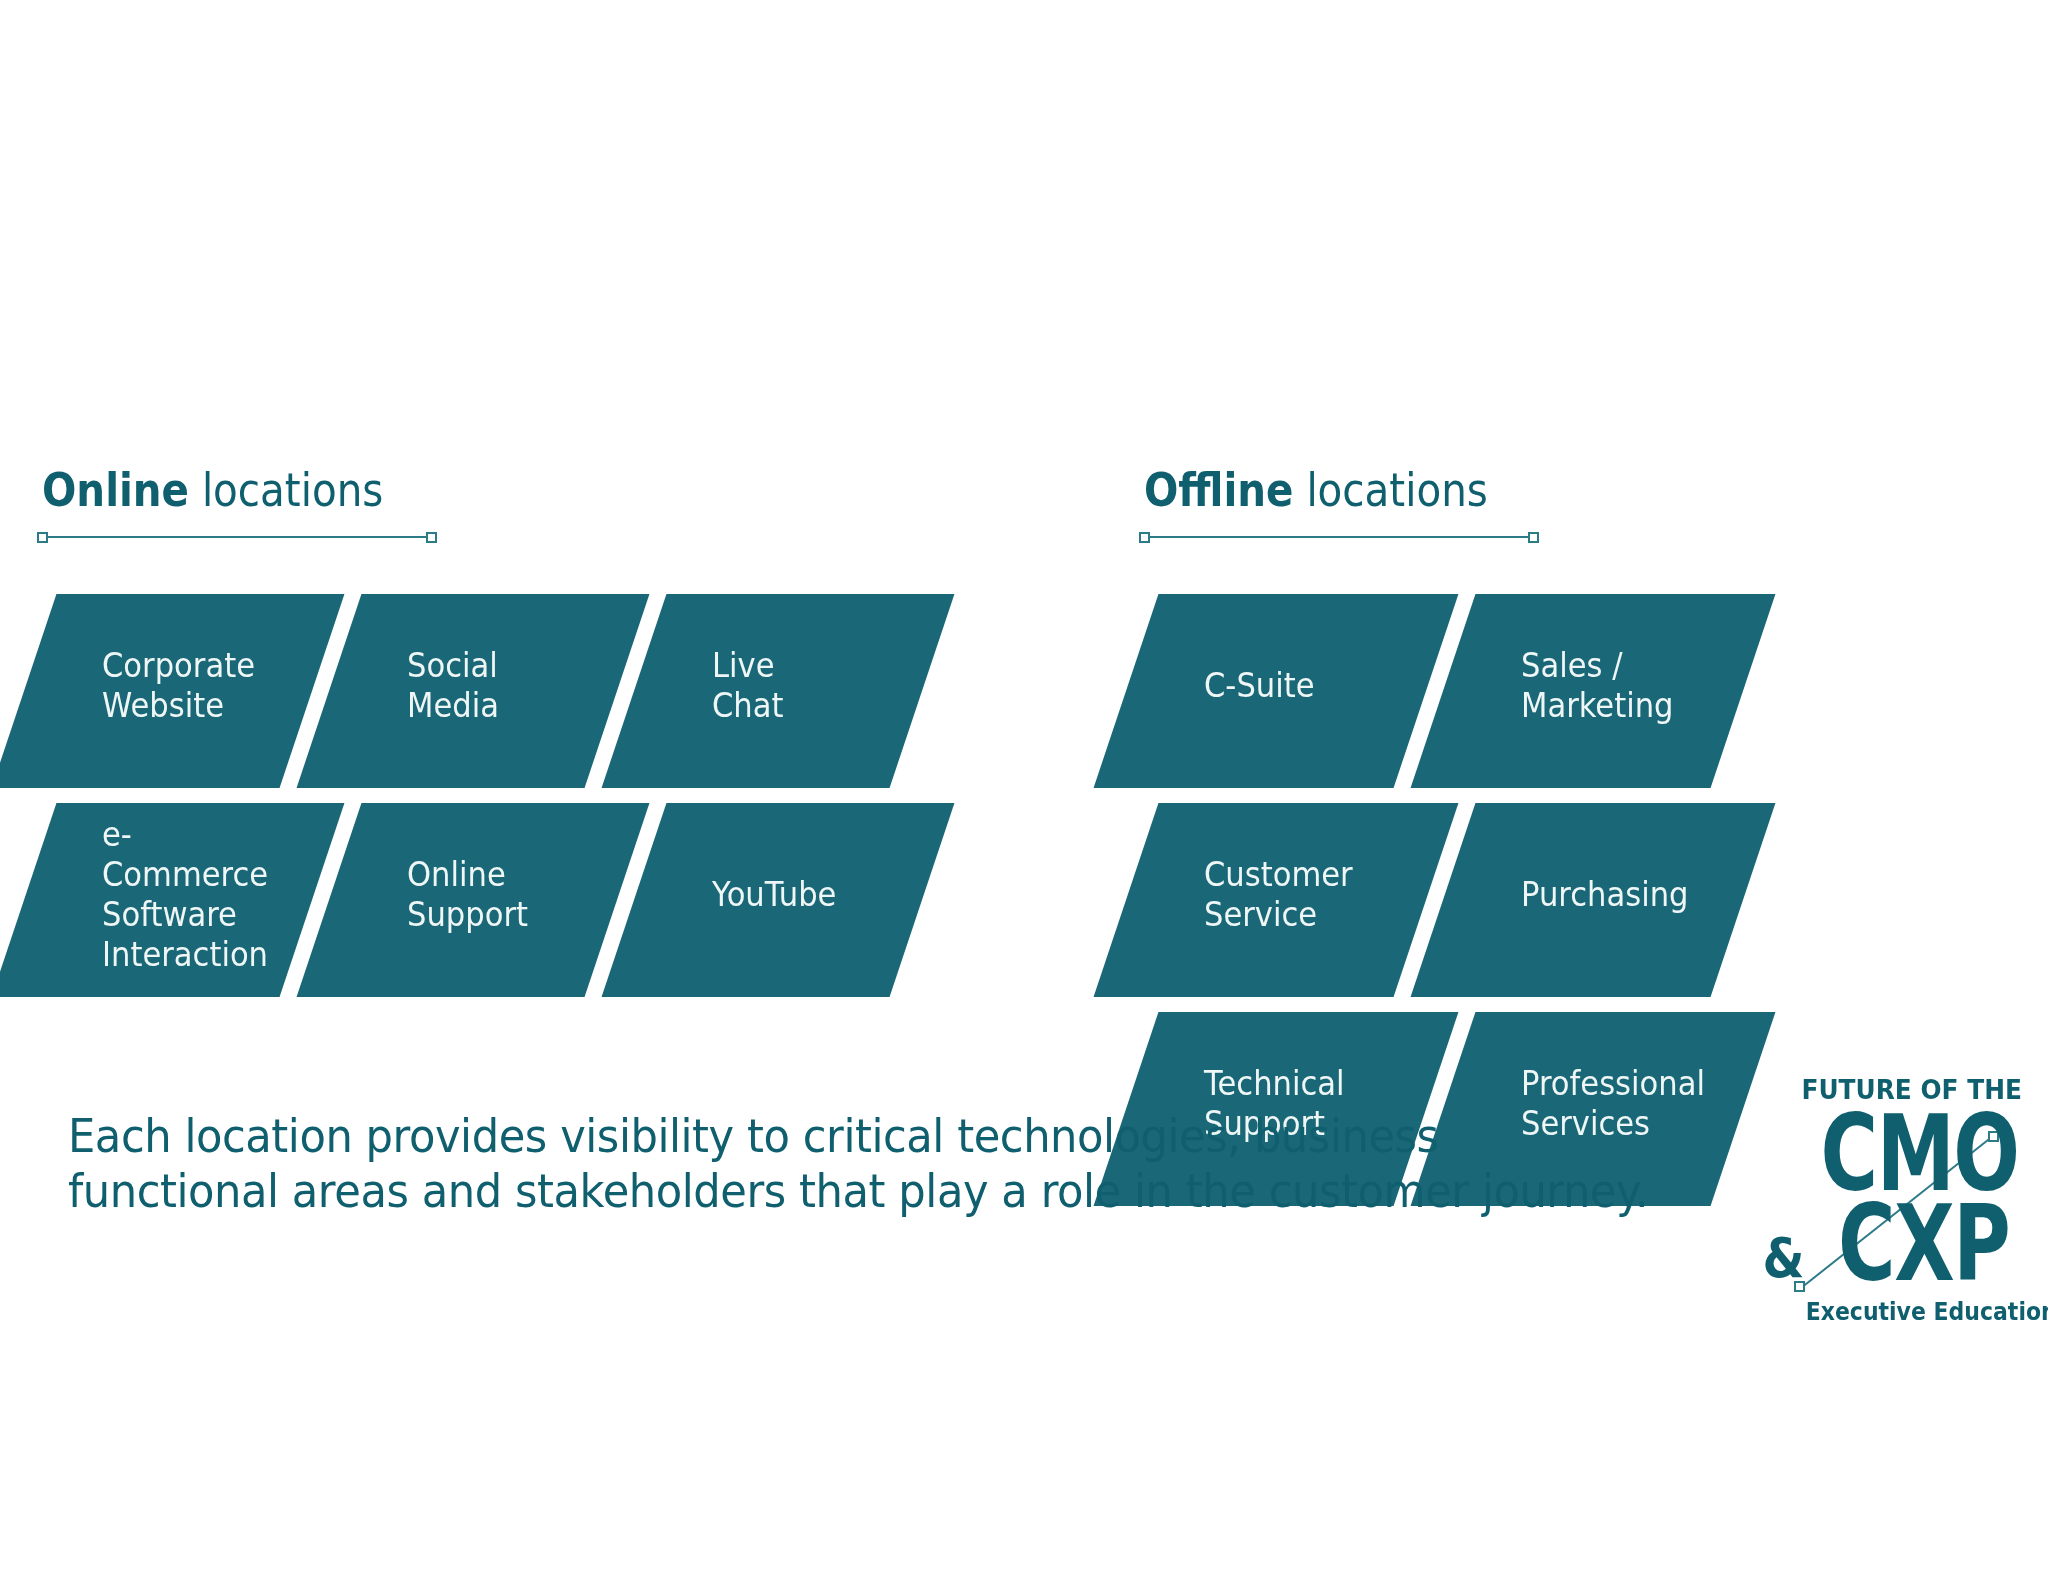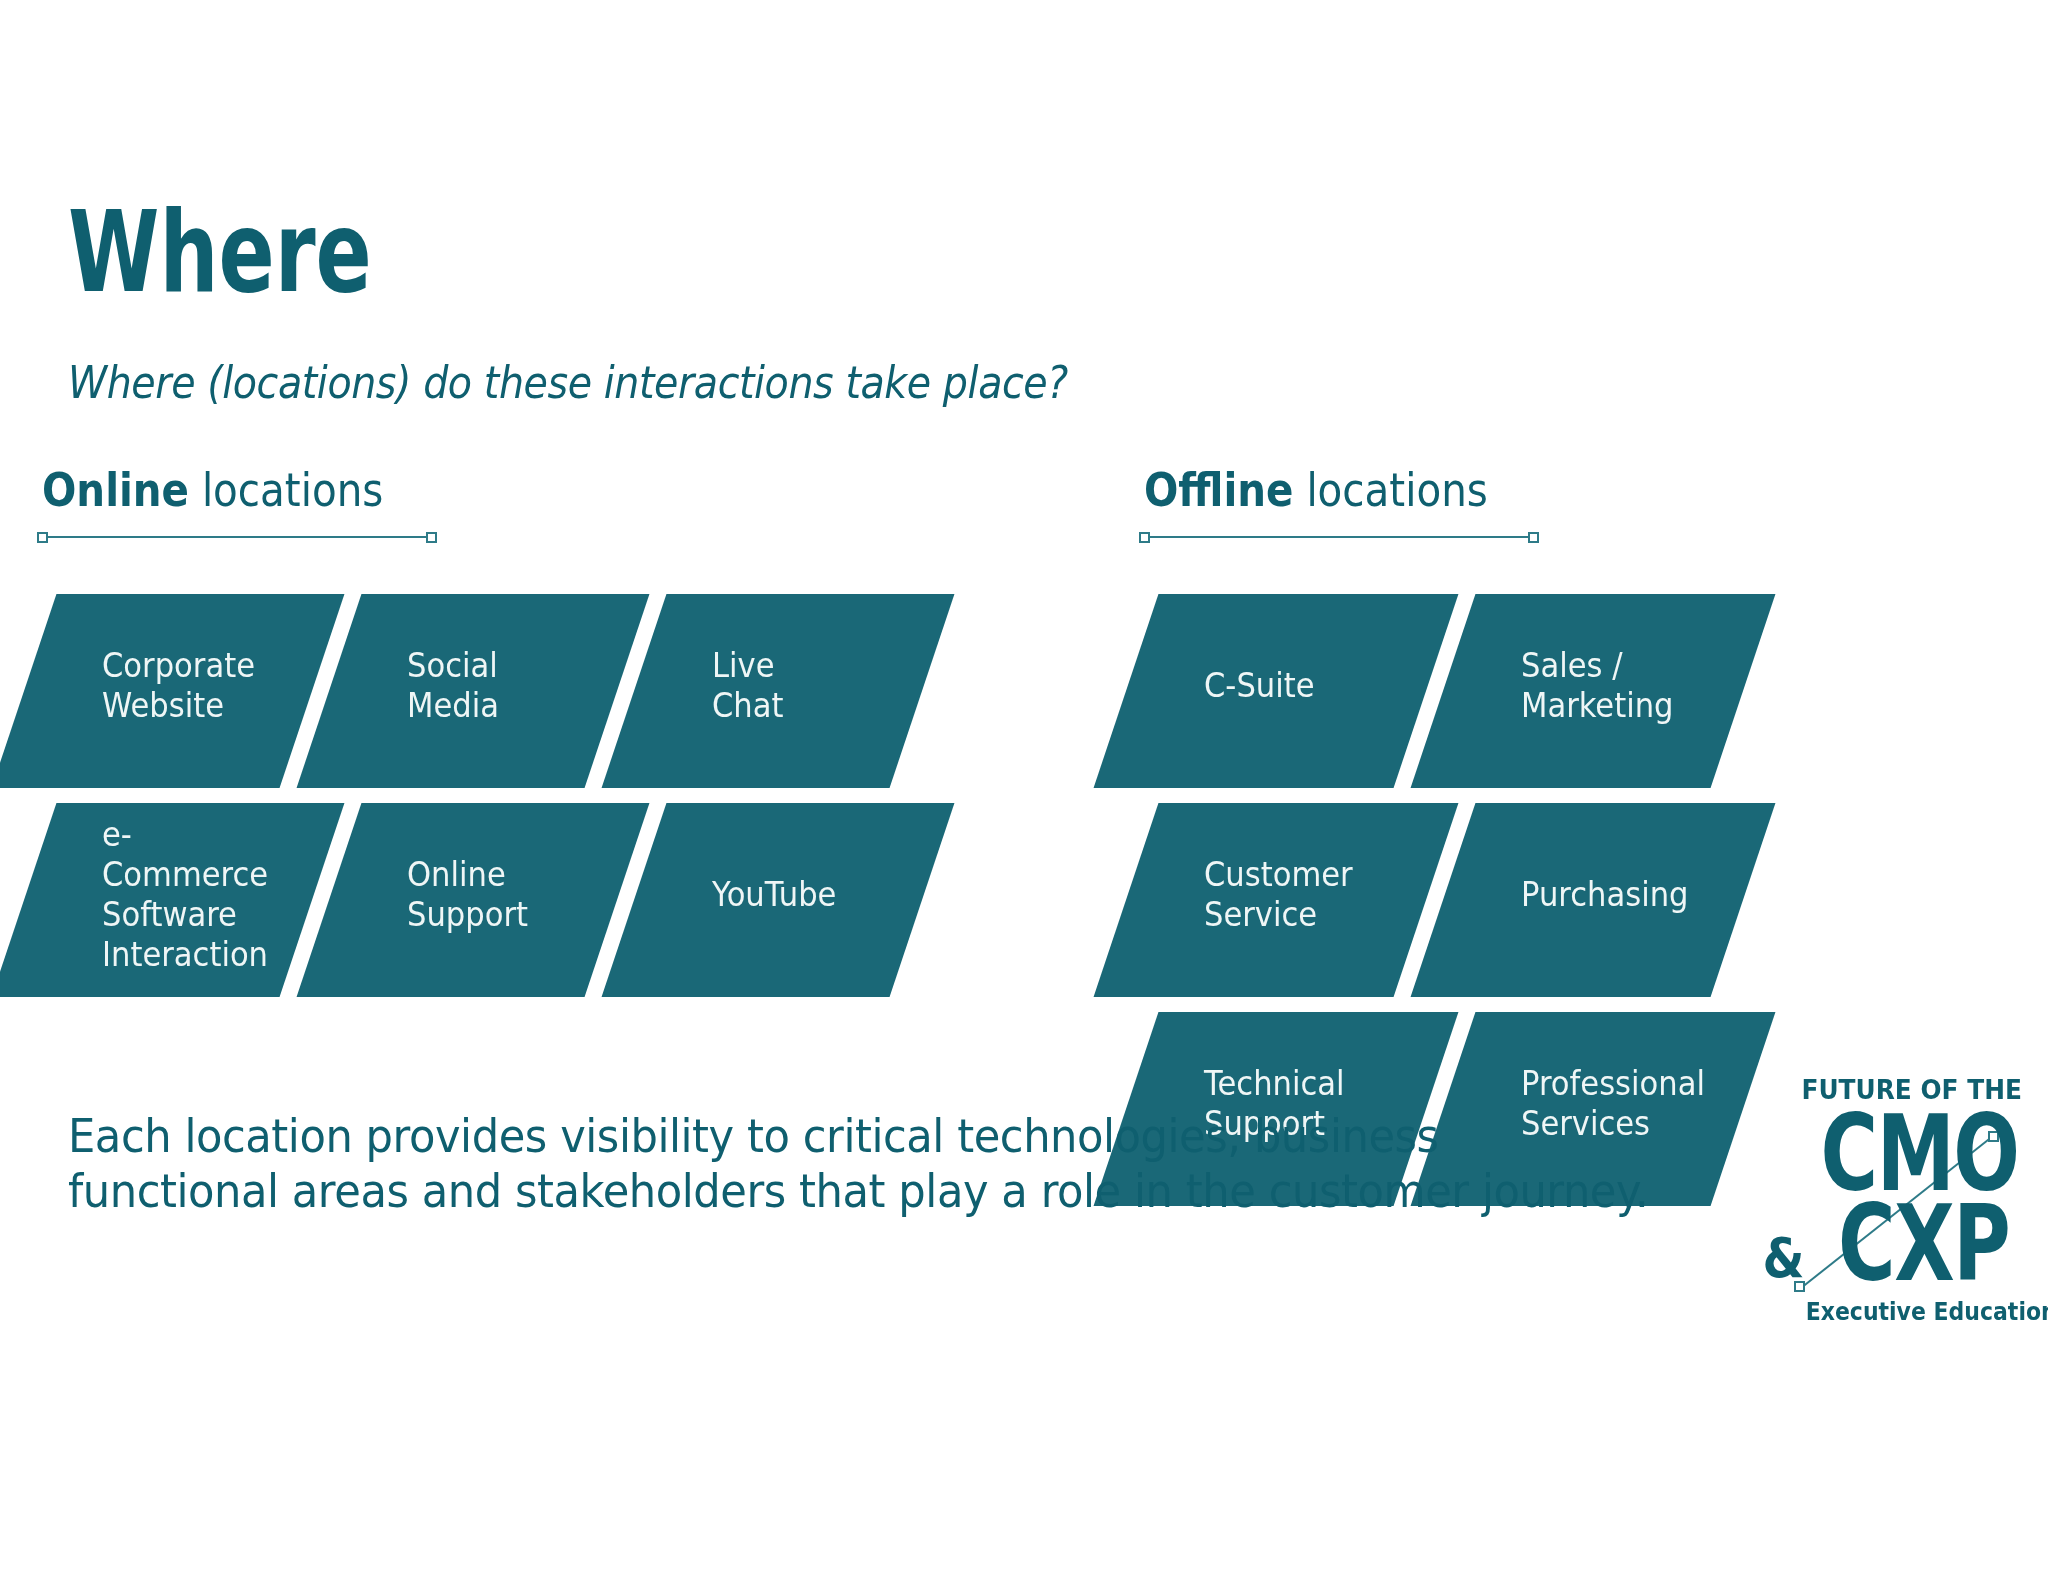--- a/index.html
+++ b/index.html
@@ -112,23 +112,21 @@
     font-size: 25px; font-weight: bold; line-height: 1;
     transform: scaleX(0.88); transform-origin: center;
     margin-top: 12px; white-space: nowrap;
   }
 </style>
 </head>
 <body style="background: rgb(255, 255, 255);">
 
 <div class="slide">
 
-  <h1 class="title"><span class="cond">Where</span></h1>
-
-  <div class="subtitle"><span class="cond">Where (locations) do these interactions take place?</span></div>
+
 
   <section class="col online">
     <div class="sec-head">
       <span class="b">Online</span><span> locations</span>
     </div>
     <div class="rule">
       <span class="sq l"></span>
       <span class="sq r"></span>
     </div>
     <div class="grid">

